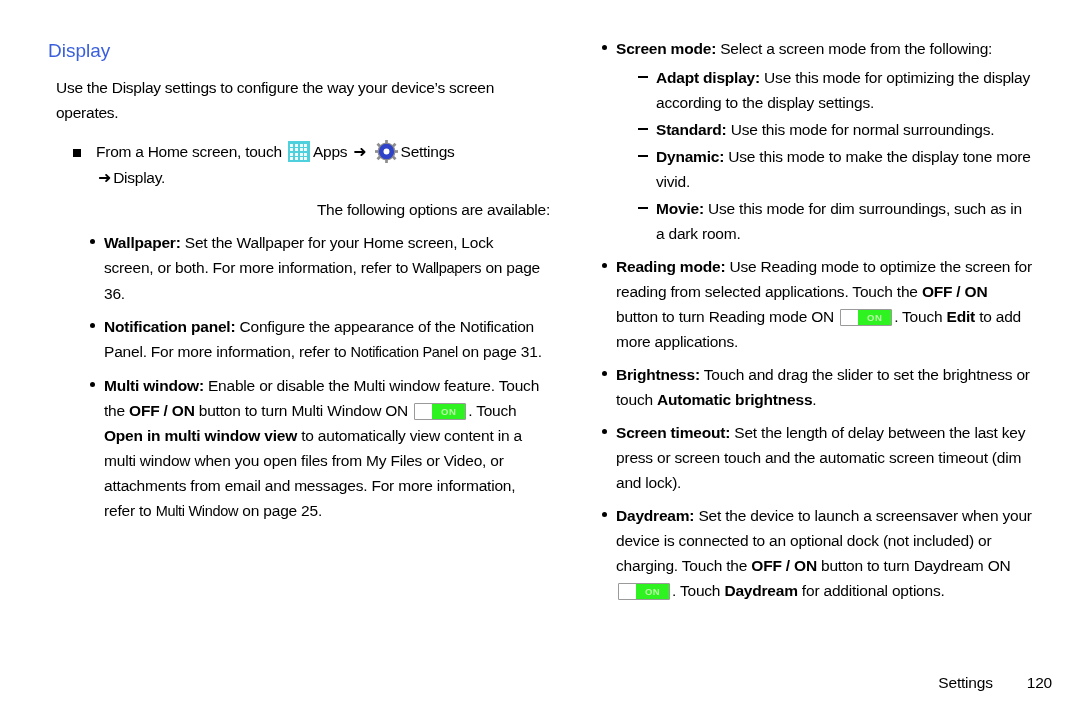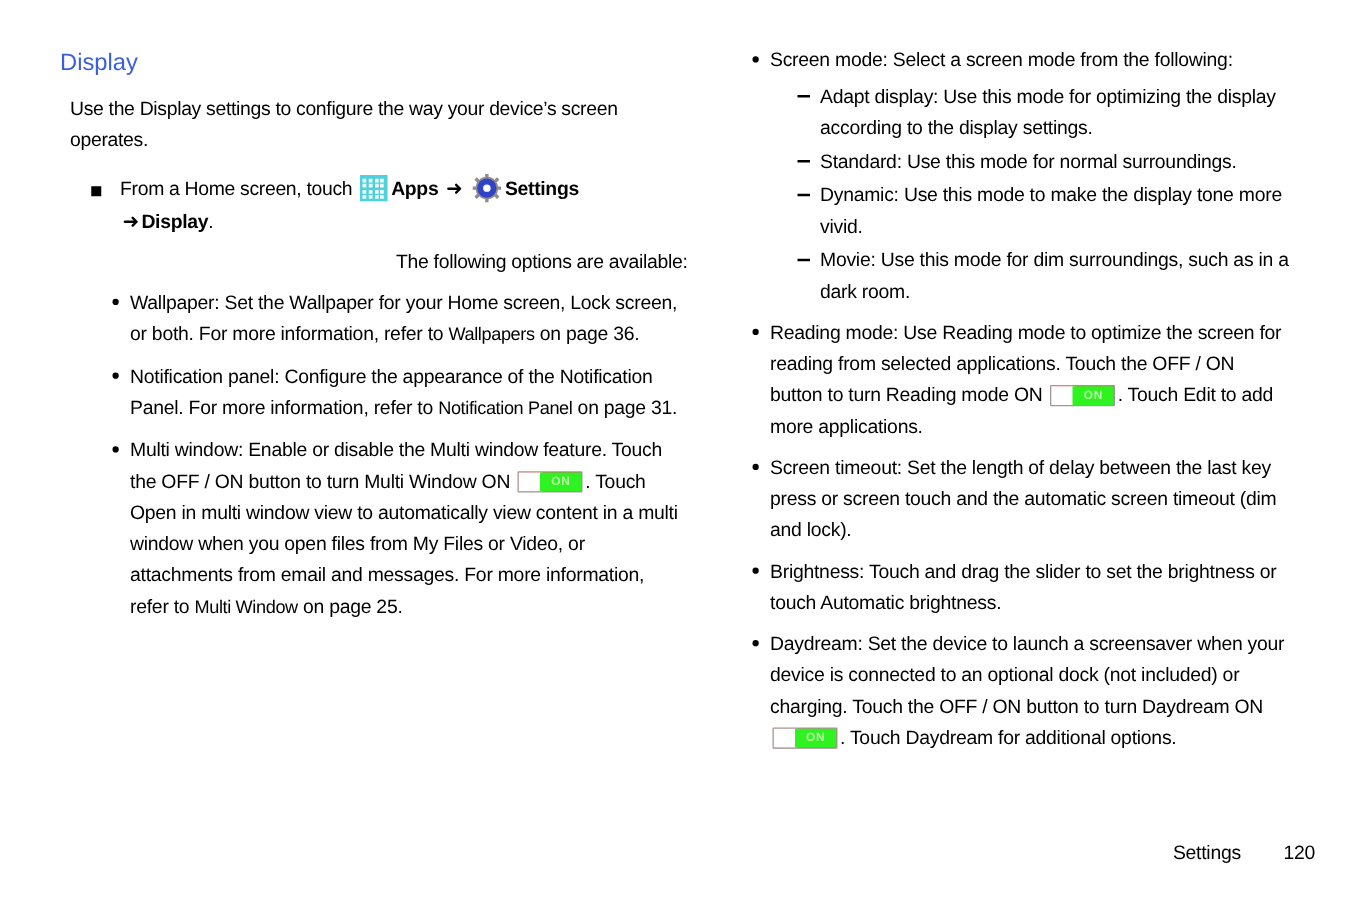--- a/index.html
+++ b/index.html
@@ -71,21 +71,21 @@
     width: 460px;
   }
   .step .sq {
     position: absolute;
     left: 33px;
     top: 24px;
     width: 8px;
     height: 8px;
     background: #000;
   }
-  .step b { font-weight: bold; }
+  .step b { font-weight: normal; }
 
   .sub-note {
     padding-left: 56px;
     padding-top: 6px;
     font-size: 15.5px;
     line-height: 25px;
     letter-spacing: -0.25px;
     text-align: right;
   }
 
@@ -130,21 +130,21 @@
   }
   ul.dlist > li > .dash {
     position: absolute;
     left: 0px;
     top: 11px;
     width: 10px;
     height: 2px;
     background: #000;
   }
 
-  b, .bold { font-weight: normal; }
+  b, .bold { font-weight: bold; }
 
   
   .xref {
     font-family: Liberation Sans, sans-serif;
     font-size: 14.5px;
     letter-spacing: -0.3px;
   }
 
   
   .toggle {
@@ -300,25 +300,25 @@
             <span class="dash"></span><b class="cond">Movie</b><b class="cond">:</b><span class="cond"> Use this mode for dim surroundings, such as in a dark room.</span>
           </li>
         </ul>
       </li>
 
       <li>
         <span class="dot"></span><b class="cond">Reading mode</b><b class="cond">:</b><span class="cond"> Use Reading mode to optimize the screen for reading from selected applications. Touch the </span><b class="cond">OFF / ON</b><span class="cond"> button to turn Reading mode ON </span><span class="toggle"><span class="knob"></span><span class="on-part">ON</span></span><span class="cond">. Touch </span><b class="cond">Edit</b><span class="cond"> to add more applications.</span>
       </li>
 
       <li>
+        <span class="dot"></span><b class="cond">Brightness</b><b class="cond">:</b><span class="cond"> Touch and drag the slider to set the brightness or touch </span><b class="cond">Automatic brightness</b><span class="cond">.</span>
+      </li>
+
+      <li>
         <span class="dot"></span><b class="cond">Screen timeout</b><b class="cond">:</b><span class="cond"> Set the length of delay between the last key press or screen touch and the automatic screen timeout (dim and lock).</span>
-      </li>
-
-      <li>
-        <span class="dot"></span><b class="cond">Brightness</b><b class="cond">:</b><span class="cond"> Touch and drag the slider to set the brightness or touch </span><b class="cond">Automatic brightness</b><span class="cond">.</span>
       </li>
 
       <li>
         <span class="dot"></span><b class="cond">Daydream</b><b class="cond">:</b><span class="cond"> Set the device to launch a screensaver when your device is connected to an optional dock (not included) or charging. Touch the </span><b class="cond">OFF / ON</b><span class="cond"> button to turn Daydream ON </span><span class="toggle"><span class="knob"></span><span class="on-part">ON</span></span><span class="cond">. Touch </span><b class="cond">Daydream</b><span class="cond"> for additional options.</span>
       </li>
 
     </ul>
   </div>
 
   <div class="footer">

